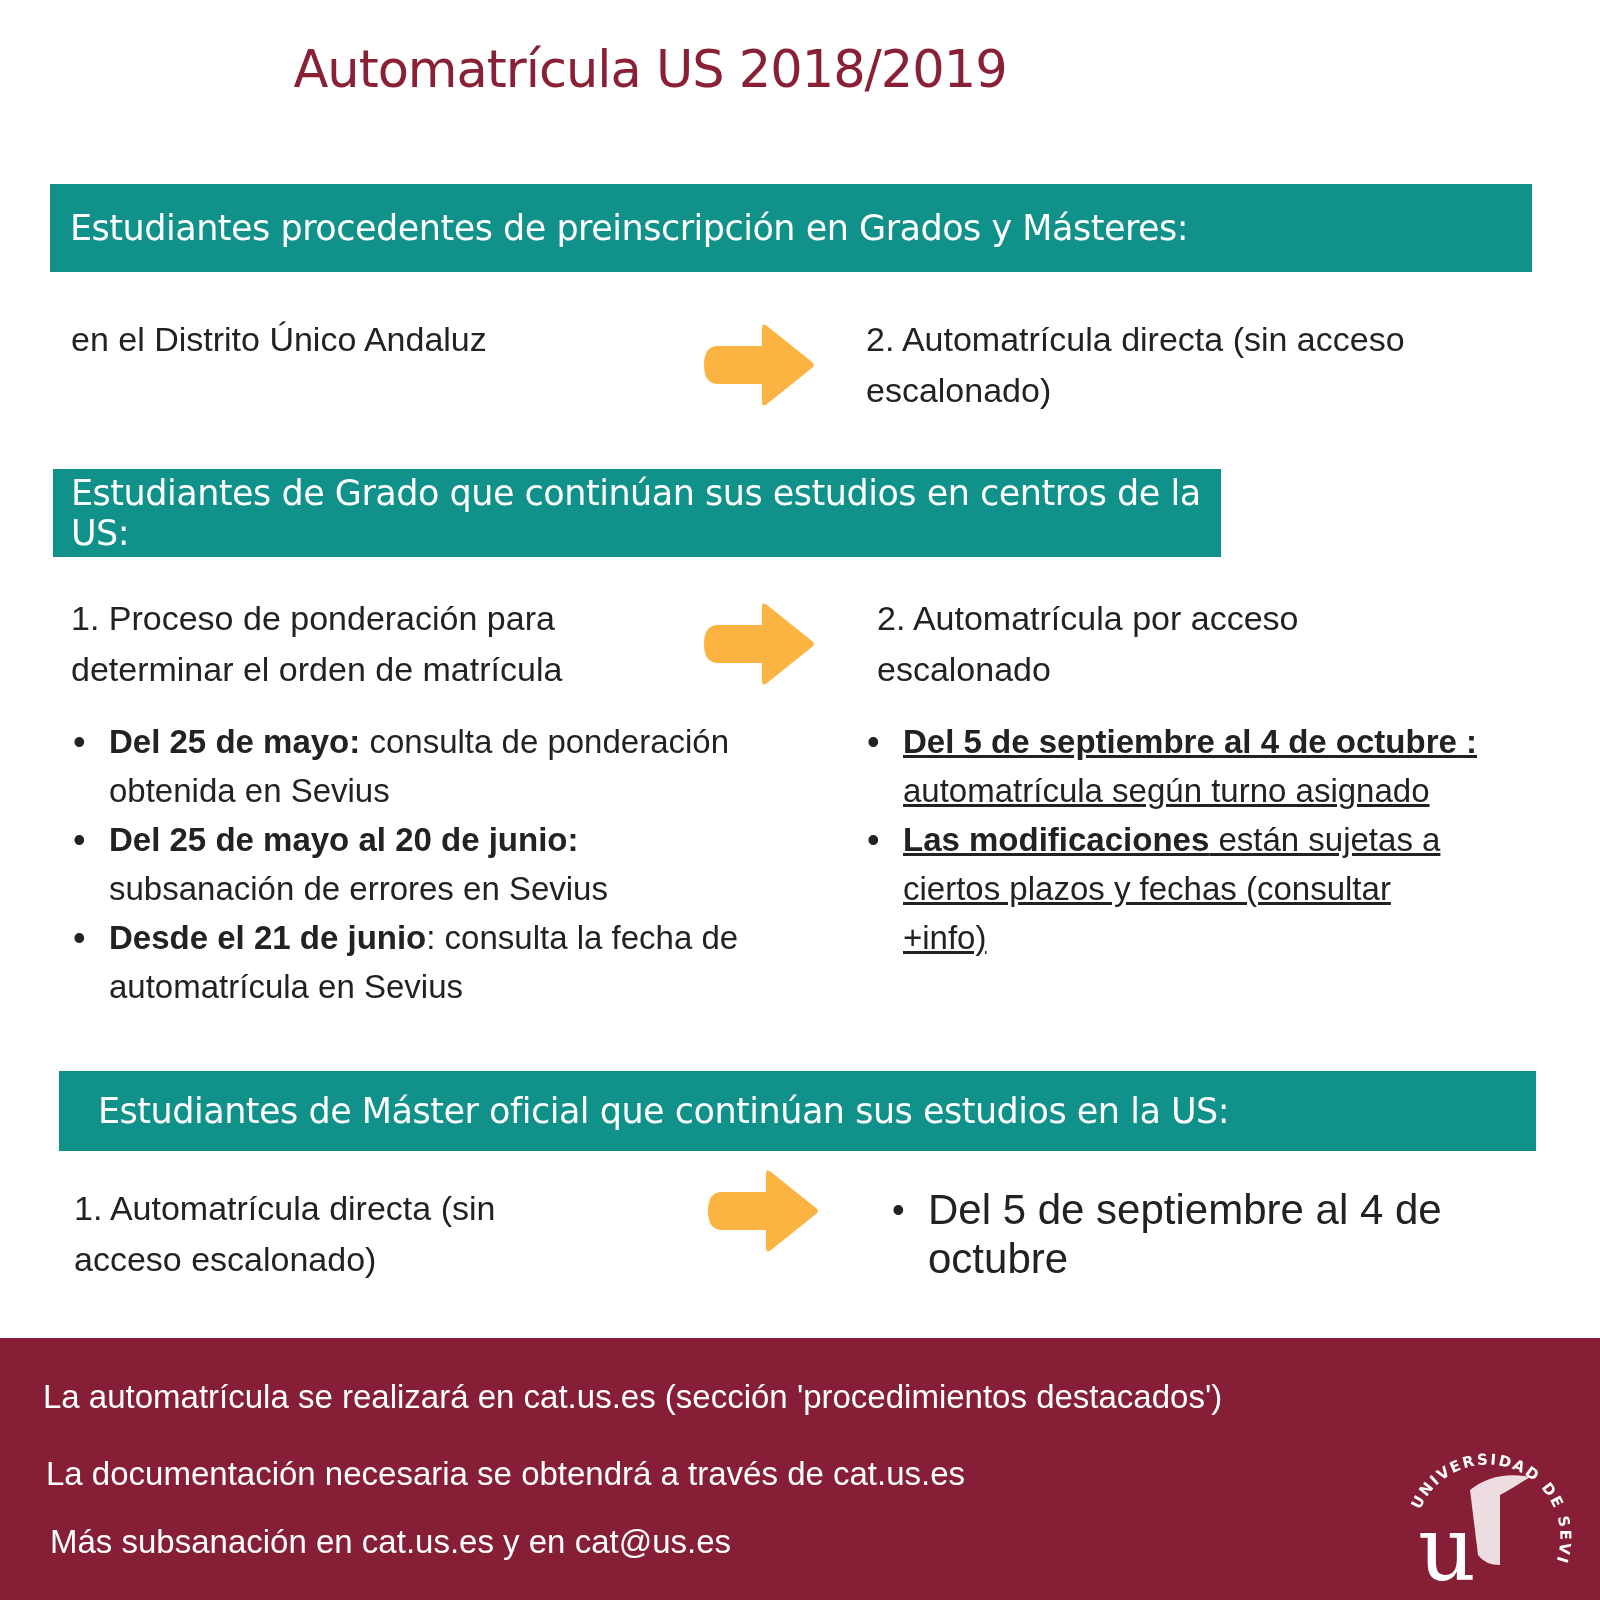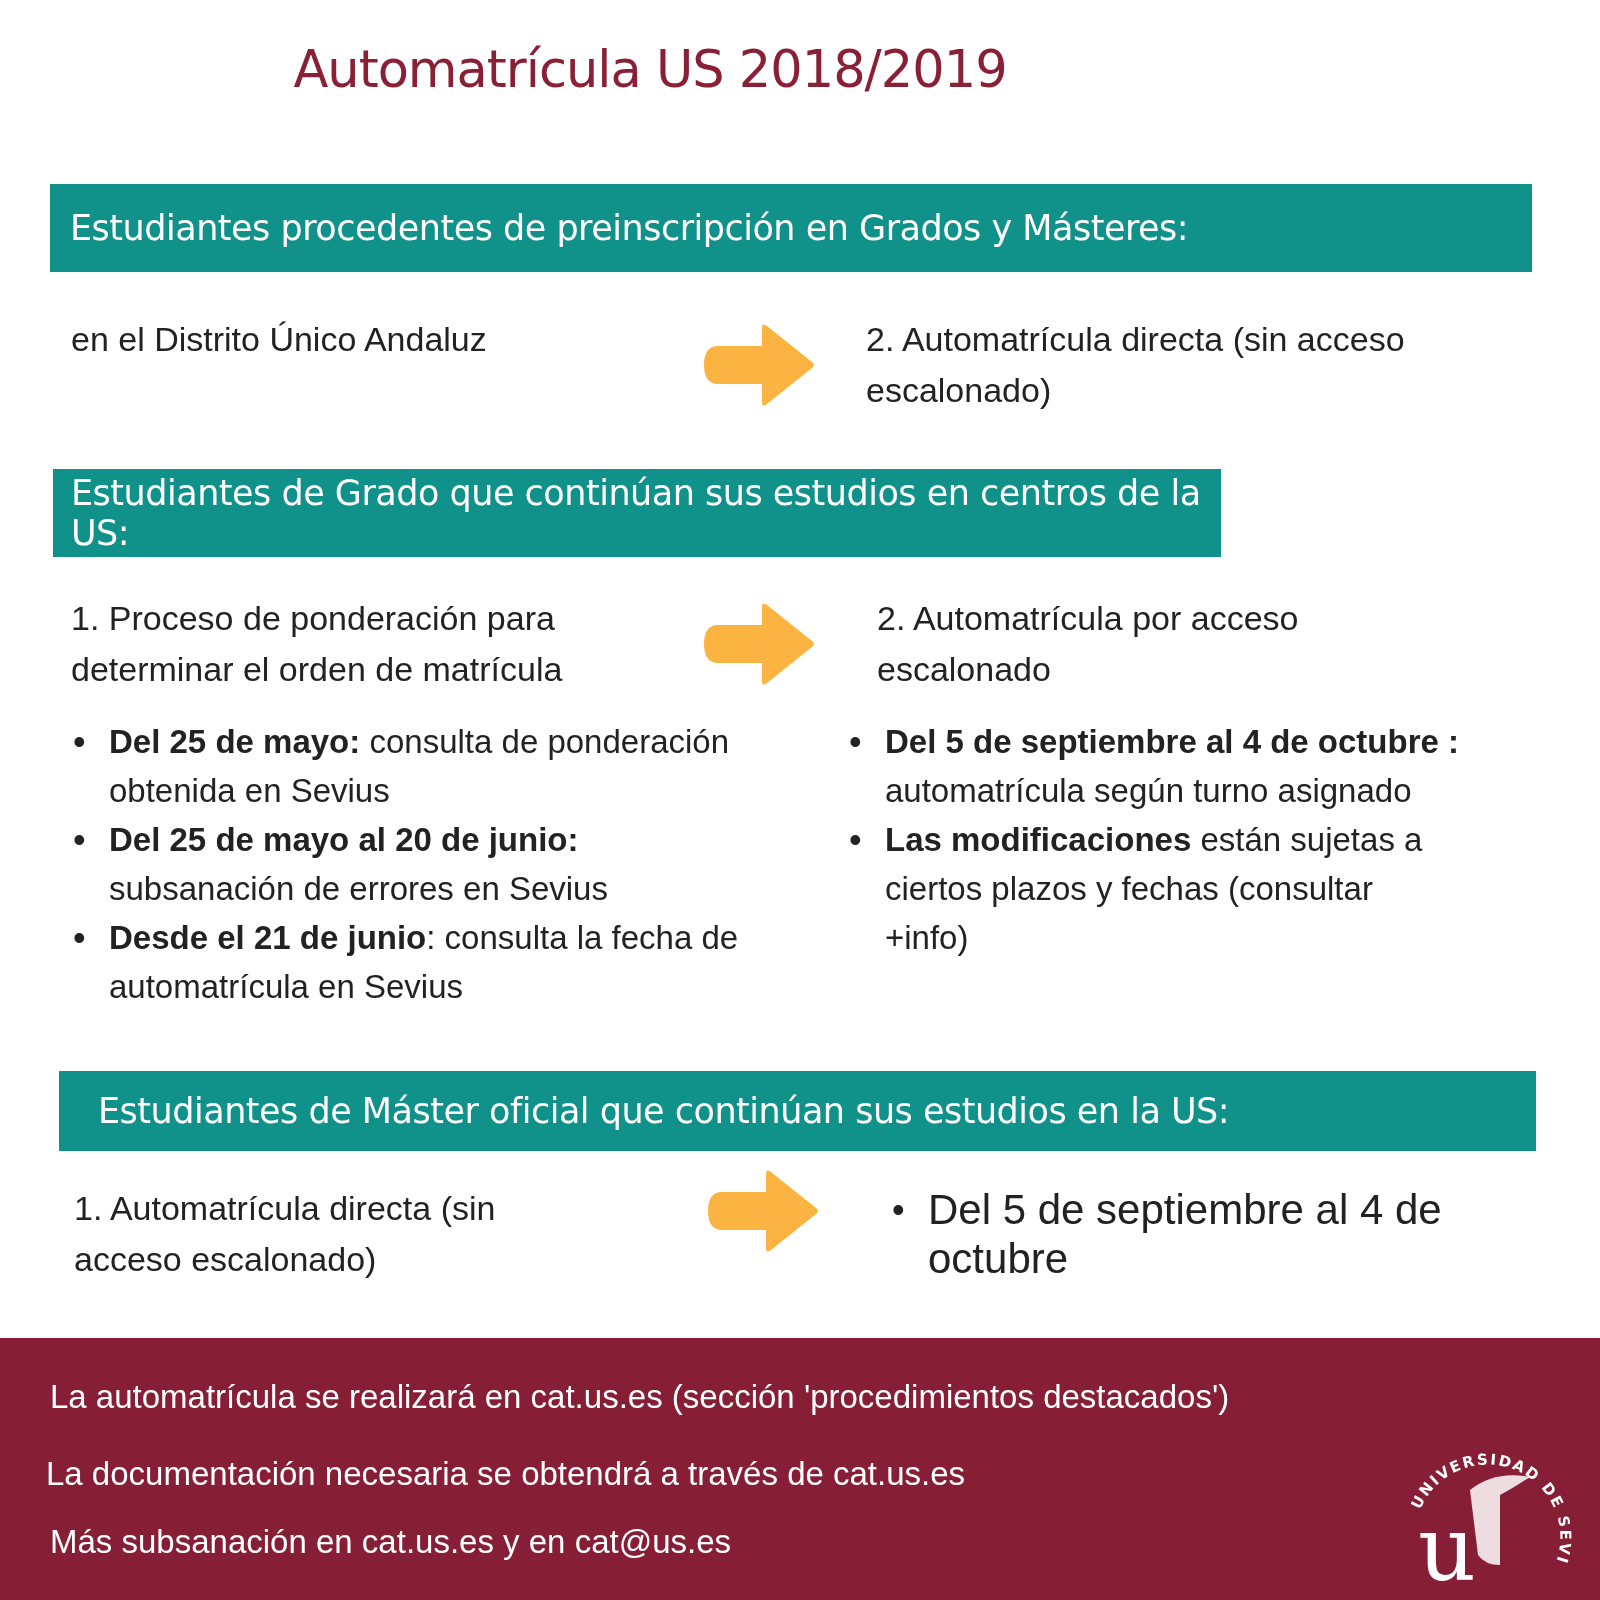--- a/index.html
+++ b/index.html
@@ -45,39 +45,39 @@
   <div>2. Automatrícula por acceso</div>
   <div>escalonado</div>
 </div>
 
 <ul class="b" style="left:71px;top:717px;width:720px;">
   <li><b>Del 25 de mayo:</b><span> consulta de ponderación obtenida en Sevius</span></li>
   <li style="width:560px;"><b>Del 25 de mayo al 20 de junio:</b><span> subsanación de errores en Sevius</span></li>
   <li><b>Desde el 21 de junio</b><span>: consulta la fecha de automatrícula en Sevius</span></li>
 </ul>
 
-<ul class="b" style="left:847px;top:717px;width:650px;">
+<ul class="b" style="left:865px;top:717px;width:650px;text-decoration:underline;">
   <li><b>Del 5 de septiembre al 4 de octubre :</b><span> automatrícula según turno asignado</span></li>
   <li style="width:570px;"><b>Las modificaciones</b><span> están sujetas a ciertos plazos y fechas (consultar +info)</span></li>
 </ul>
 
 <div class="band" style="left:59px;top:1071px;width:1477px;height:80px;padding-left:39px;">Estudiantes de Máster oficial que continúan sus estudios en la US:</div>
 <div class="txt" style="left:74px;top:1183px;">
   <div>1. Automatrícula directa (sin</div>
   <div>acceso escalonado)</div>
 </div>
 <svg class="arrow" style="left:704px;top:1168px;" viewBox="0 0 120 86">
   <path d="M18 24 H62 V6 Q62 0 67 4 L112 40 Q116 43 112 46 L67 82 Q62 86 62 80 V62 H18 Q4 62 4 43 Q4 24 18 24 Z" fill="#fbb441"></path>
 </svg>
 <ul class="b" style="left:890px;top:1185px;width:680px;font-size:42px;">
   <li><span>Del 5 de septiembre al 4 de octubre</span></li>
 </ul>
 
 <div class="footer">
-  <div class="ftxt" style="left:43px;top:40px;margin-left:7px;">La automatrícula se realizará en cat.us.es (sección 'procedimientos destacados')</div>
+  <div class="ftxt" style="left:43px;top:40px;">La automatrícula se realizará en cat.us.es (sección 'procedimientos destacados')</div>
   <div class="ftxt" style="left:46px;top:117px;">La documentación necesaria se obtendrá a través de cat.us.es</div>
   <div class="ftxt" style="left:50px;top:185px;">Más subsanación en cat.us.es y en cat@us.es</div>
 </div>
 
 <svg class="logo" viewBox="0 0 180 175">
   <defs>
     <path id="ring" d="M20 95 A72 72 0 1 1 155 150"></path>
   </defs>
   <text font-family="DejaVu Sans, sans-serif" font-size="15" font-weight="bold" fill="#fff" letter-spacing="2">
     <textPath href="#ring">UNIVERSIDAD DE SEVILLA</textPath>

